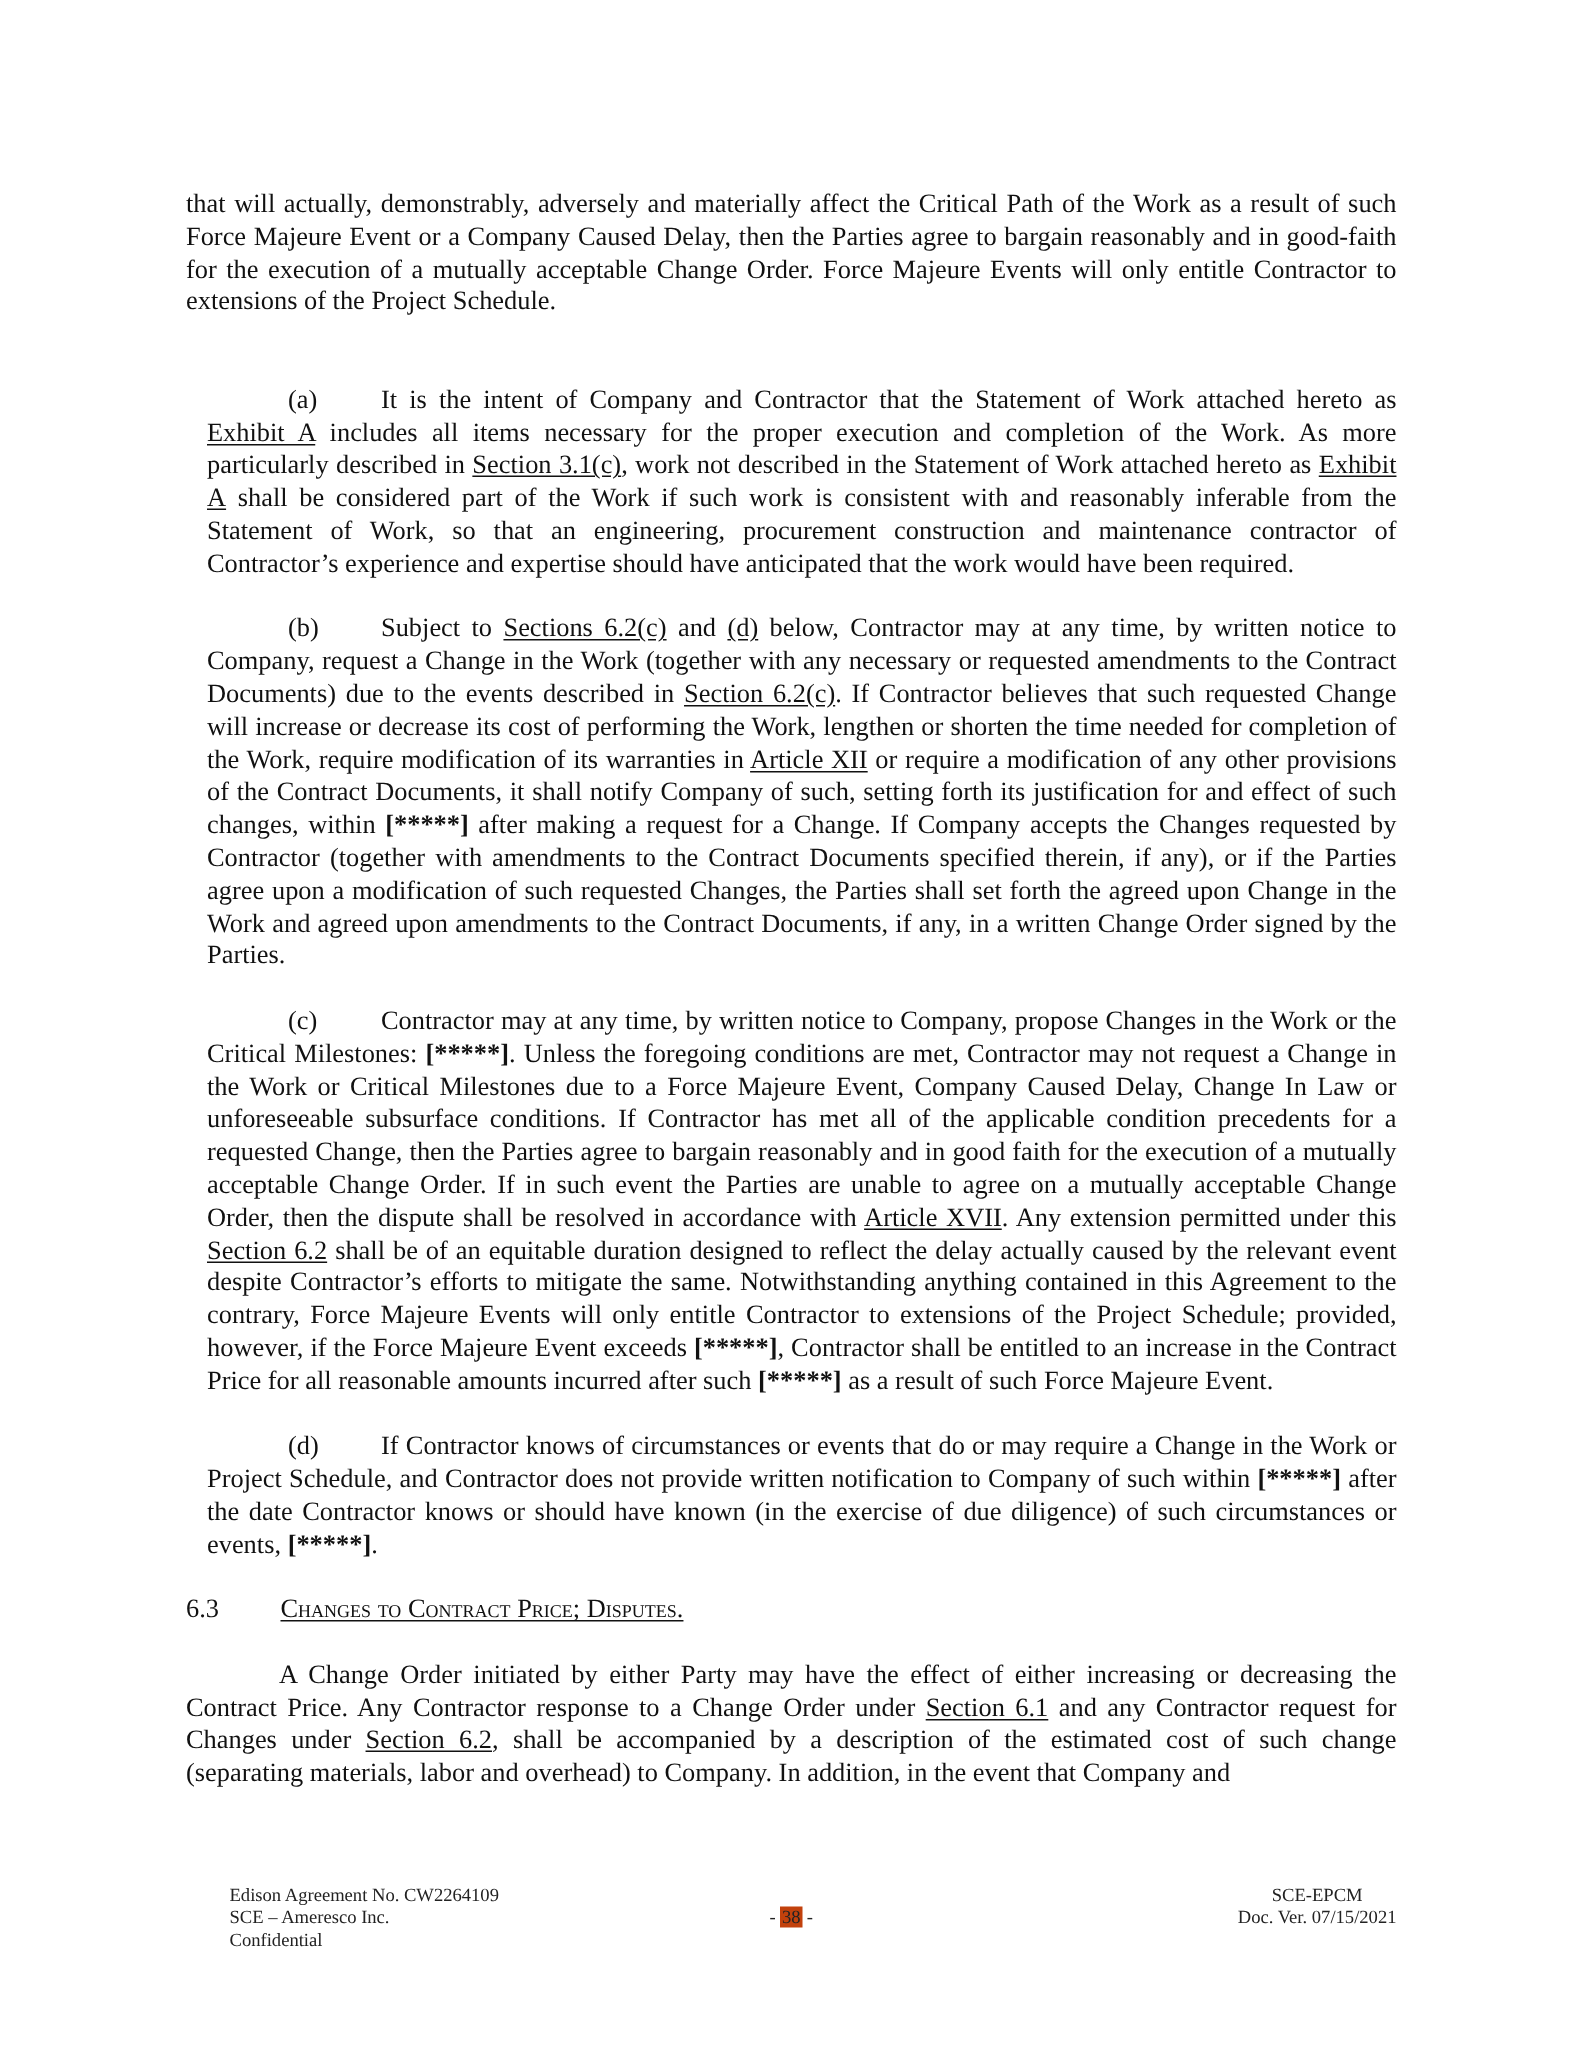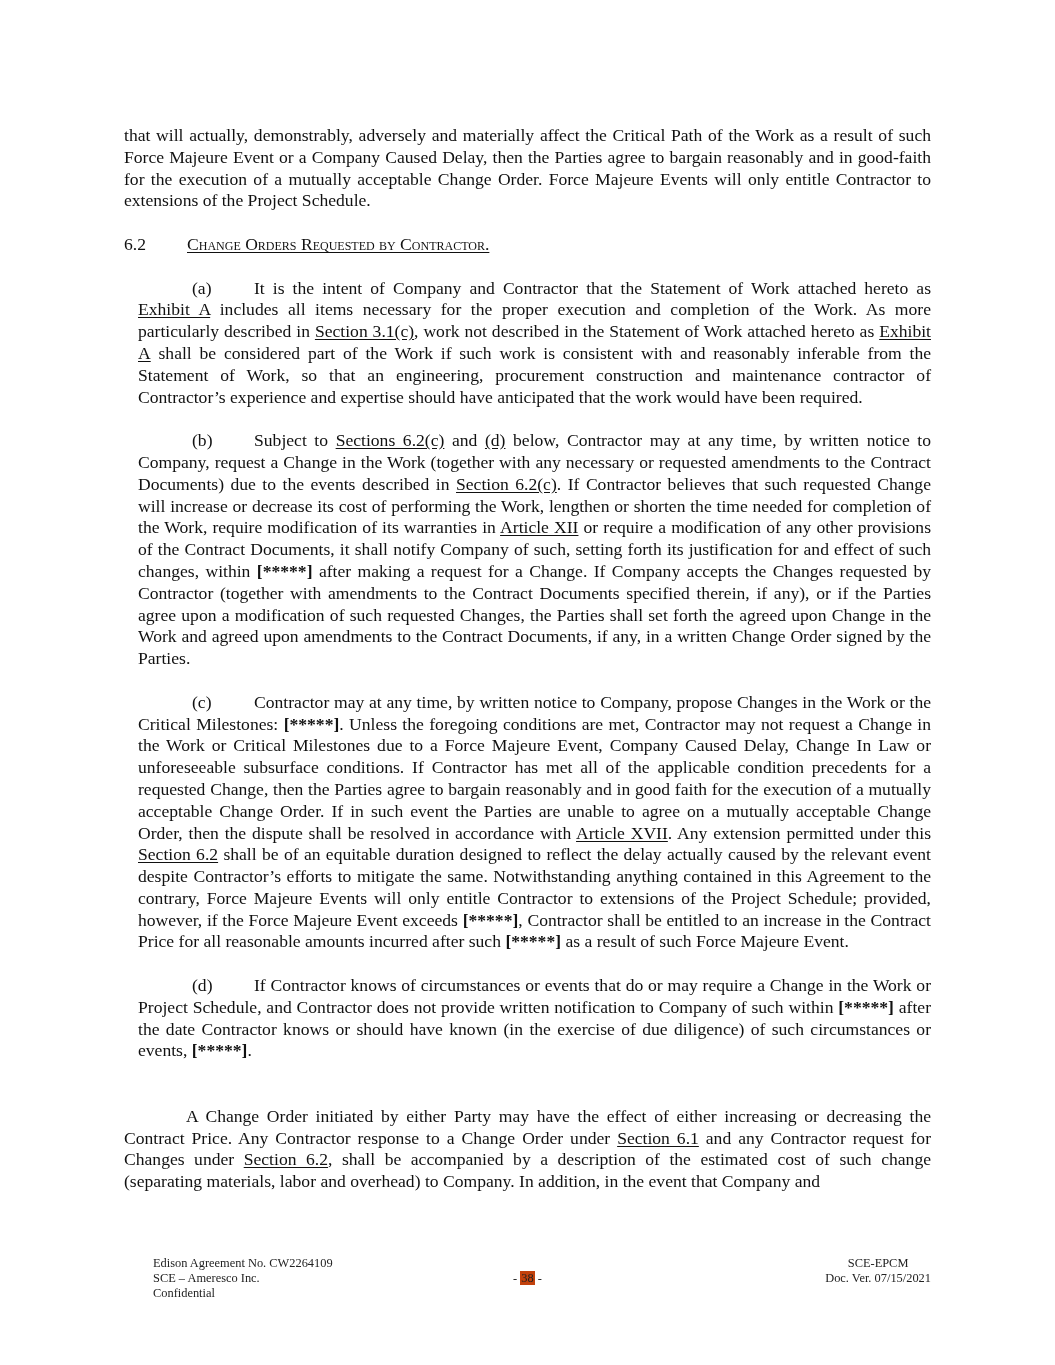--- a/index.html
+++ b/index.html
@@ -40,40 +40,40 @@
 <body>
 
 <div class="page">
 
   <div class="body-text" style="top:125px;">
 
     <p class="p"><span>that will actually, demonstrably, adversely and materially affect the Critical Path of the Work as a result of such Force Majeure Event or a Company Caused Delay, then the Parties agree to bargain reasonably and in good-faith for the execution of a mutually acceptable Change Order.  Force Majeure Events will only entitle Contractor to extensions of the Project Schedule.</span></p>
 
     <div class="gap"></div>
 
-    <p class="heading"><span class="num">6.2</span><span class="smallcaps">Change Orders Requested by Contractor.</span></p>
 
     <div class="gap"></div>
 
     <p class="sub"><span class="label">(a)</span><span>It is the intent of Company and Contractor that the Statement of Work attached hereto as </span><span class="ref">Exhibit A</span><span> includes all items necessary for the proper execution and completion of the Work.  As more particularly described in </span><span class="ref">Section 3.1(c)</span><span>, work not described in the Statement of Work attached hereto as </span><span class="ref">Exhibit A</span><span> shall be considered part of the Work if such work is consistent with and reasonably inferable from the Statement of Work, so that an engineering, procurement construction and maintenance contractor of Contractor’s experience and expertise should have anticipated that the work would have been required.</span></p>
 
     <div class="gap"></div>
 
     <p class="sub"><span class="label">(b)</span><span>Subject to </span><span class="ref">Sections 6.2(c)</span><span> and </span><span class="ref">(d)</span><span> below, Contractor may at any time, by written notice to Company, request a Change in the Work (together with any necessary or requested amendments to the Contract Documents) due to the events described in </span><span class="ref">Section 6.2(c)</span><span>.  If Contractor believes that such requested Change will increase or decrease its cost of performing the Work, lengthen or shorten the time needed for completion of the Work, require modification of its warranties in </span><span class="ref">Article XII</span><span> or require a modification of any other provisions of the Contract Documents, it shall notify Company of such, setting forth its justification for and effect of such changes, within </span><span class="redact">[*****]</span><span> after making a request for a Change.  If Company accepts the Changes requested by Contractor (together with amendments to the Contract Documents specified therein, if any), or if the Parties agree upon a modification of such requested Changes, the Parties shall set forth the agreed upon Change in the Work and agreed upon amendments to the Contract Documents, if any, in a written Change Order signed by the Parties.</span></p>
 
     <div class="gap"></div>
 
     <p class="sub"><span class="label">(c)</span><span>Contractor may at any time, by written notice to Company, propose Changes in the Work or the Critical Milestones: </span><span class="redact">[*****]</span><span>. Unless the foregoing conditions are met, Contractor may not request a Change in the Work or Critical Milestones due to a Force Majeure Event, Company Caused Delay, Change In Law or unforeseeable subsurface conditions.  If Contractor has met all of the applicable condition precedents for a requested Change, then the Parties agree to bargain reasonably and in good faith for the execution of a mutually acceptable Change Order.  If in such event the Parties are unable to agree on a mutually acceptable Change Order, then the dispute shall be resolved in accordance with </span><span class="ref">Article XVII</span><span>.  Any extension permitted under this </span><span class="ref">Section 6.2</span><span> shall be of an equitable duration designed to reflect the delay actually caused by the relevant event despite Contractor’s efforts to mitigate the same. Notwithstanding anything contained in this Agreement to the contrary, Force Majeure Events will only entitle Contractor to extensions of the Project Schedule; provided, however, if the Force Majeure Event exceeds </span><span class="redact">[*****]</span><span>, Contractor shall be entitled to an increase in the Contract Price for all reasonable amounts incurred after such </span><span class="redact">[*****]</span><span> as a result of such Force Majeure Event.</span></p>
 
     <div class="gap"></div>
 
     <p class="sub"><span class="label">(d)</span><span>If Contractor knows of circumstances or events that do or may require a Change in the Work or Project Schedule, and Contractor does not provide written notification to Company of such within </span><span class="redact">[*****]</span><span> after the date Contractor knows or should have known (in the exercise of due diligence) of such circumstances or events, </span><span class="redact">[*****]</span><span>.</span></p>
 
     <div class="gap"></div>
 
+    <p class="heading"><span class="num">6.3</span><span class="smallcaps">Changes to Contract Price; Disputes.</span></p>
 
     <div class="gap"></div>
 
     <p class="p indent-first"><span>A Change Order initiated by either Party may have the effect of either increasing or decreasing the Contract Price.  Any Contractor response to a Change Order under </span><span class="ref">Section 6.1</span><span> and any Contractor request for Changes under </span><span class="ref">Section 6.2</span><span>, shall be accompanied by a description of the estimated cost of such change (separating materials, labor and overhead) to Company.  In addition, in the event that Company and</span></p>
 
   </div>
 
   <div class="footer">
     <div class="left">
       <div>Edison Agreement No. CW2264109</div>

